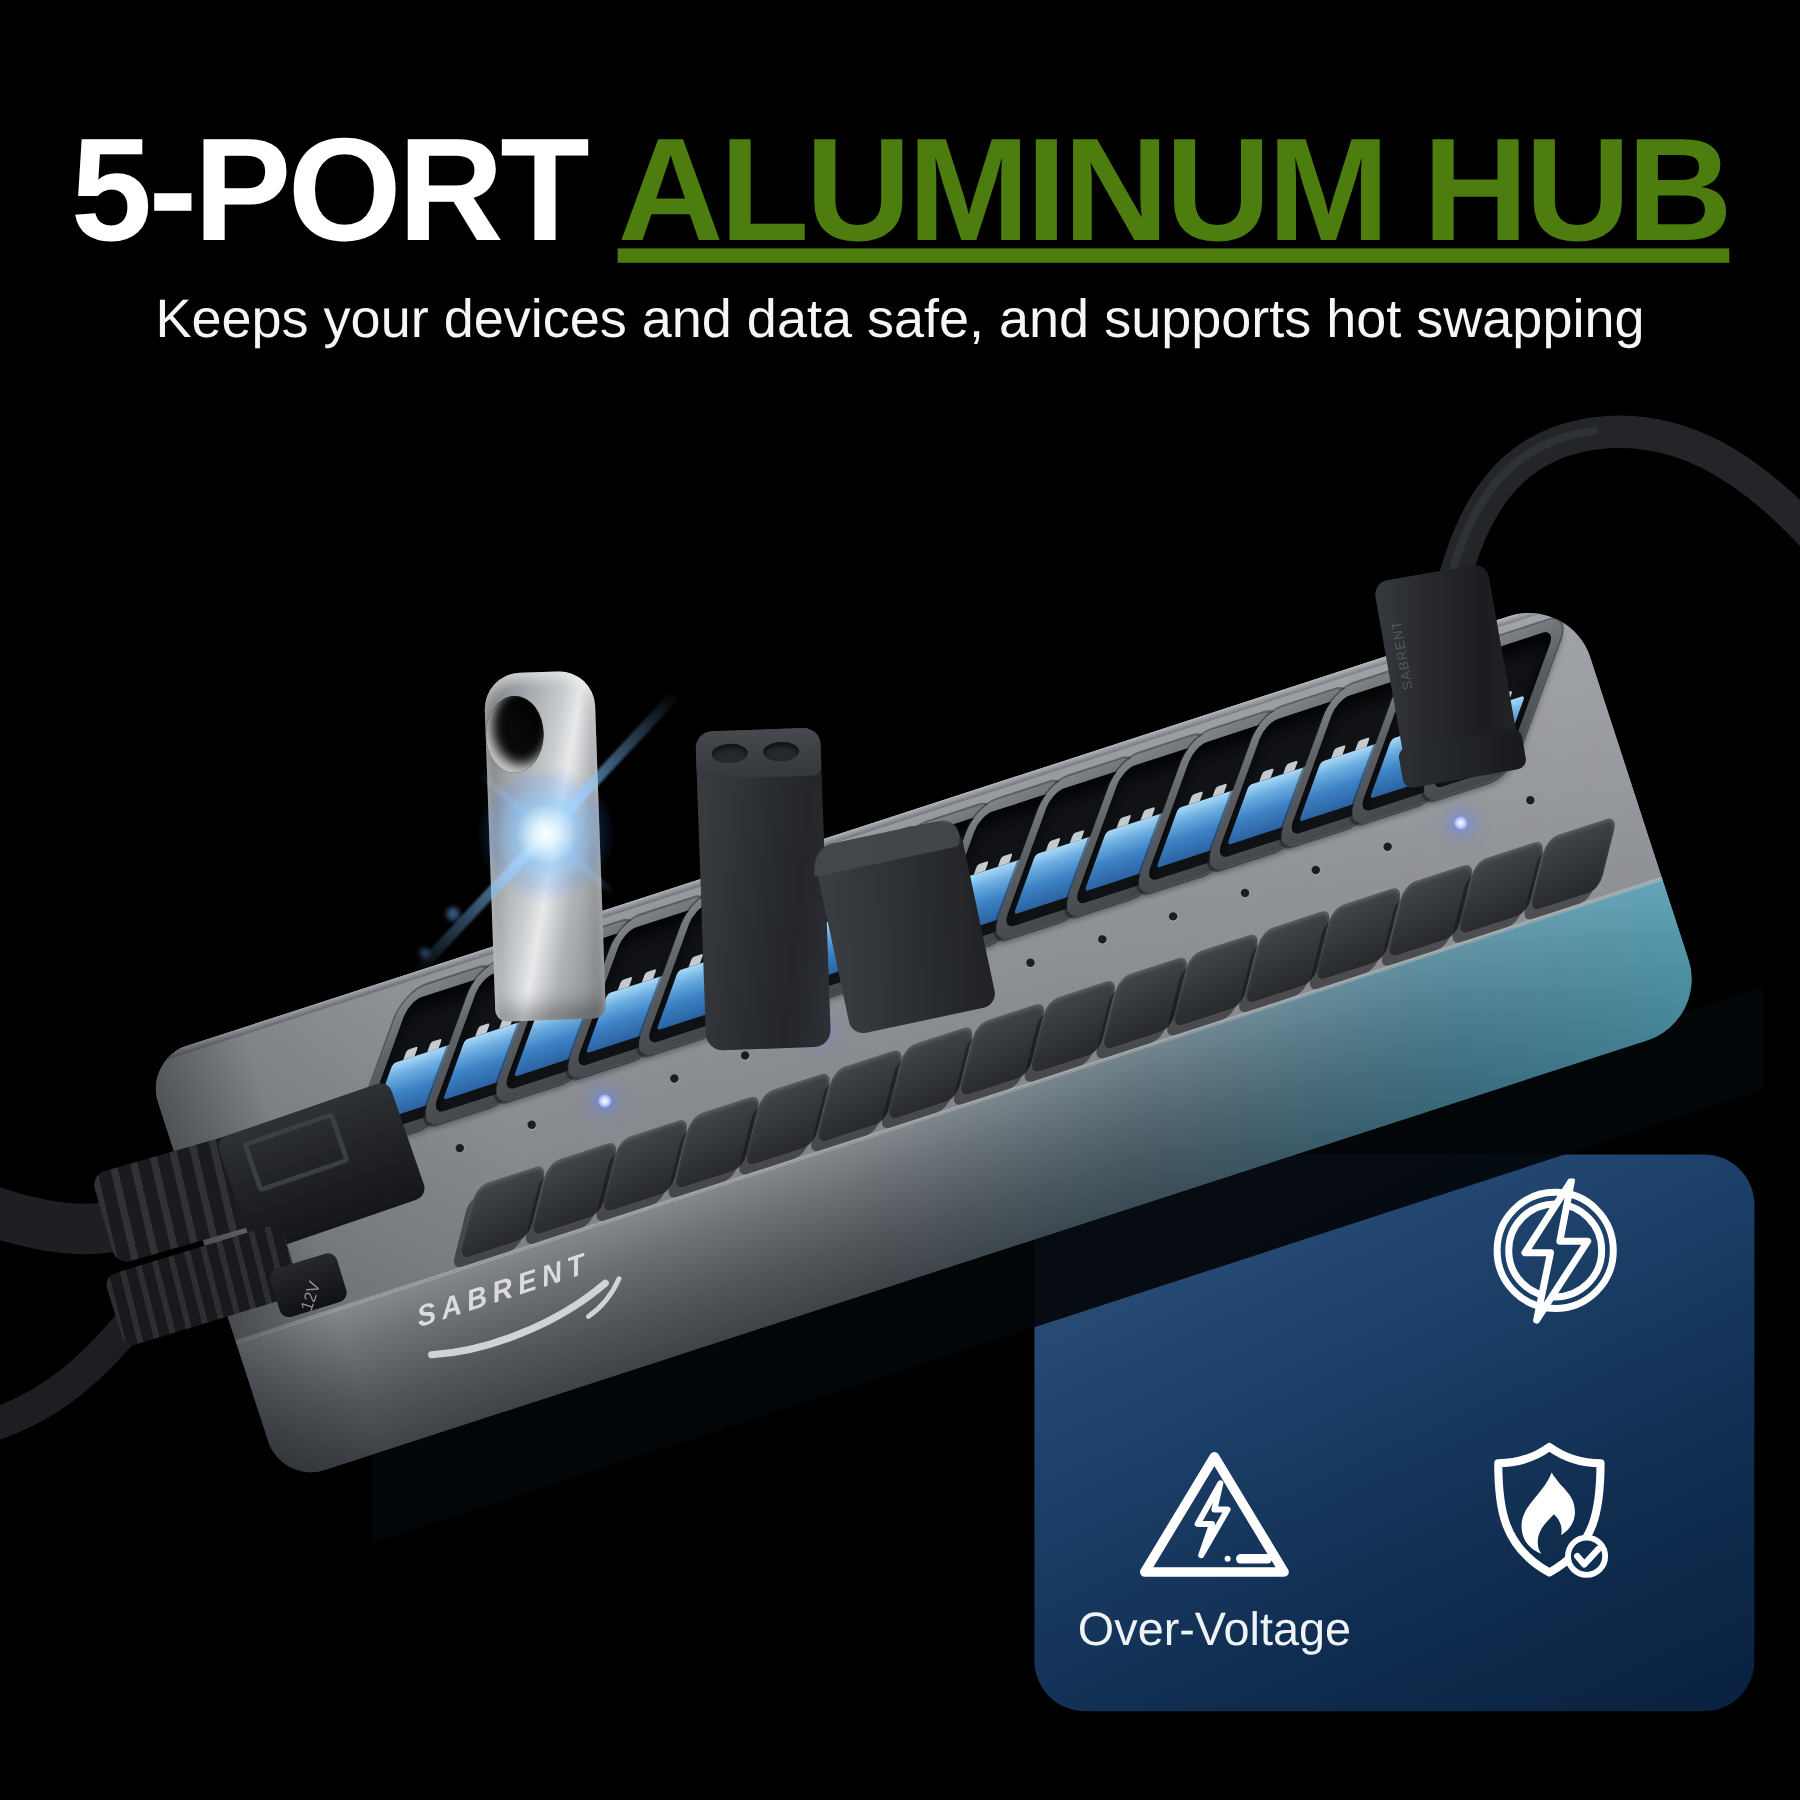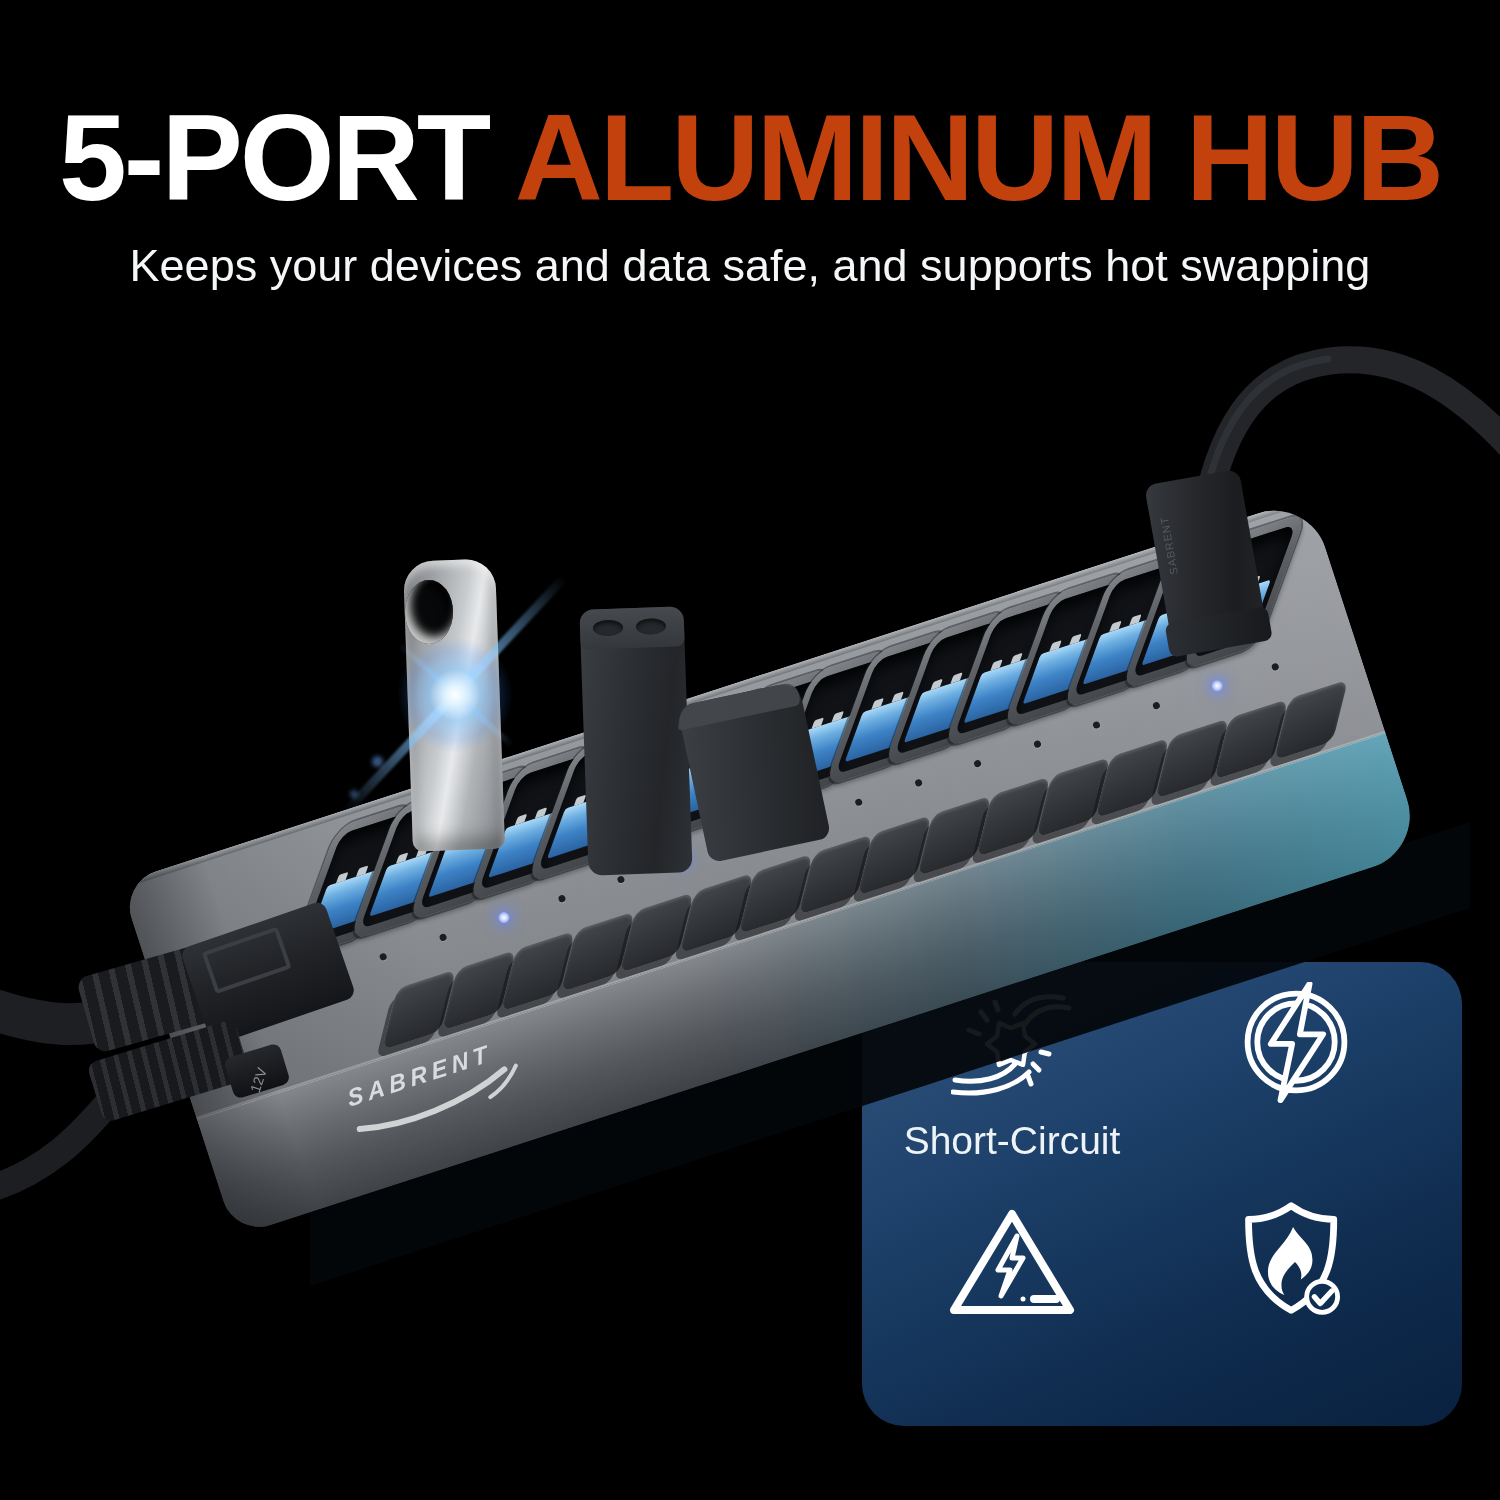--- a/index.html
+++ b/index.html
@@ -4,21 +4,21 @@
 <style>
   html,body{margin:0;padding:0;background:#000;}
   body{width:1500px;height:1500px;position:relative;overflow:hidden;
        font-family:"Liberation Sans", sans-serif;}
   .abs{position:absolute;}
 
   
   .title{position:absolute;top:88px;left:0;width:100%;text-align:center;
          font-size:122px;font-weight:bold;letter-spacing:-3px;color:#ffffff;
          white-space:nowrap;z-index:10;}
-  .title .blue{color:#c2410c;}
+  .title .blue{color:#4d7c0f;text-decoration:underline;}
   .subtitle{position:absolute;top:240px;left:0;width:100%;text-align:center;
             font-size:45px;font-weight:400;color:#f4f6f8;z-index:10;}
 
   
   .panel{position:absolute;left:862px;top:962px;width:600px;height:464px;
          border-radius:42px;z-index:2;
          background:linear-gradient(155deg,#33567f 0%,#1c4069 38%,#0e2a4c 75%,#0a2140 100%);}
   .feature{position:absolute;width:276px;display:flex;flex-direction:column;
            align-items:center;}
   .feature .icn{height:122px;display:flex;align-items:flex-end;justify-content:center;}
@@ -153,56 +153,39 @@
   .bokeh2{left:350px;top:790px;width:8px;height:8px;border-radius:50%;
        background:rgba(110,170,255,.4);filter:blur(2px);}
 </style>
 </head>
 <body>
 
 <div class="title"><span>5-PORT </span><span class="blue">ALUMINUM HUB</span></div>
 <div class="subtitle">Keeps your devices and data safe, and supports hot swapping</div>
 
 <div class="panel">
-  <div class="feature f1">
-    <div class="icn">
-      <svg width="122" height="116" viewBox="0 0 122 112" fill="none" stroke="#ffffff" stroke-width="5" stroke-linecap="round" stroke-linejoin="round">
-        <path d="M4,90 C30,94 52,88 64,74"></path>
-        <path d="M2,102 C34,106 62,98 78,82"></path>
-        <path d="M112,8 C90,4 74,10 64,24"></path>
-        <path d="M118,18 C98,14 84,20 74,34"></path>
-        <polygon stroke-width="4.5" points="84,54 73.9,62 72,74.8 60,70 48,74.8 46.1,62 36,54 46.1,46 48,33.2 60,38 72,33.2 73.9,46"></polygon>
-        <path d="M30,22 L36,30"></path>
-          <path d="M18,40 L28,44"></path>
-          <path d="M44,12 L47,20"></path>
-        <path d="M88,80 L82,74"></path>
-          <path d="M98,64 L90,62"></path>
-          <path d="M80,94 L77,86"></path>
-      </svg>
-    </div>
-    <div class="lbl">Short-Circuit</div>
-  </div>
   <div class="feature f2">
     <div class="icn">
       <svg width="120" height="122" viewBox="0 0 120 126" fill="none" stroke="#ffffff" stroke-width="6" stroke-linecap="round" stroke-linejoin="round">
         <circle cx="60" cy="62" r="50"></circle>
         <circle cx="60" cy="62" r="40"></circle>
         <path d="M74,2 L34,64 L56,64 L44,122 L88,54 L64,54 Z" fill="#1a3d63" stroke-width="6"></path>
       </svg>
     </div>
   </div>
   <div class="feature f3">
     <div class="icn">
       <svg width="132" height="118" viewBox="0 0 132 114" fill="none" stroke="#ffffff" stroke-width="8" stroke-linecap="round" stroke-linejoin="round">
         <path d="M66,8 L124,104 L8,104 Z"></path>
         <path stroke-width="5" d="M71,30 L52,64 L64,64 L55,90 L77,52 L66,52 Z"></path>
         <circle cx="77" cy="93" r="2.5" fill="#ffffff" stroke="none"></circle>
         <path d="M88,93 L110,93"></path>
       </svg>
     </div>
+    <div class="lbl">Over-Voltage</div>
   </div>
   <div class="feature f4">
     <div class="icn">
       <svg width="130" height="122" viewBox="0 0 130 126" fill="none">
         <path d="M60,6 C74,16 90,20 104,20 C104,58 100,92 60,114 C20,92 16,58 16,20 C30,20 46,16 60,6 Z" stroke="#ffffff" stroke-width="7" stroke-linejoin="round"></path>
         <path d="M62,28 c8,14 20,18 20,34 c0,10 -6,16 -12,20 c2,-8 -2,-14 -6,-18 c-8,8 -14,14 -14,24 c0,4 1,7 3,10 c-10,-4 -17,-12 -17,-24 c0,-18 18,-26 26,-46 z" fill="#ffffff"></path>
         <circle cx="92" cy="100" r="16" fill="#0f2f52" stroke="#ffffff" stroke-width="5"></circle>
         <path d="M84,100 L90,107 L102,94" stroke="#ffffff" stroke-width="5.5" stroke-linecap="round" stroke-linejoin="round" fill="none"></path>
       </svg>
     </div>

